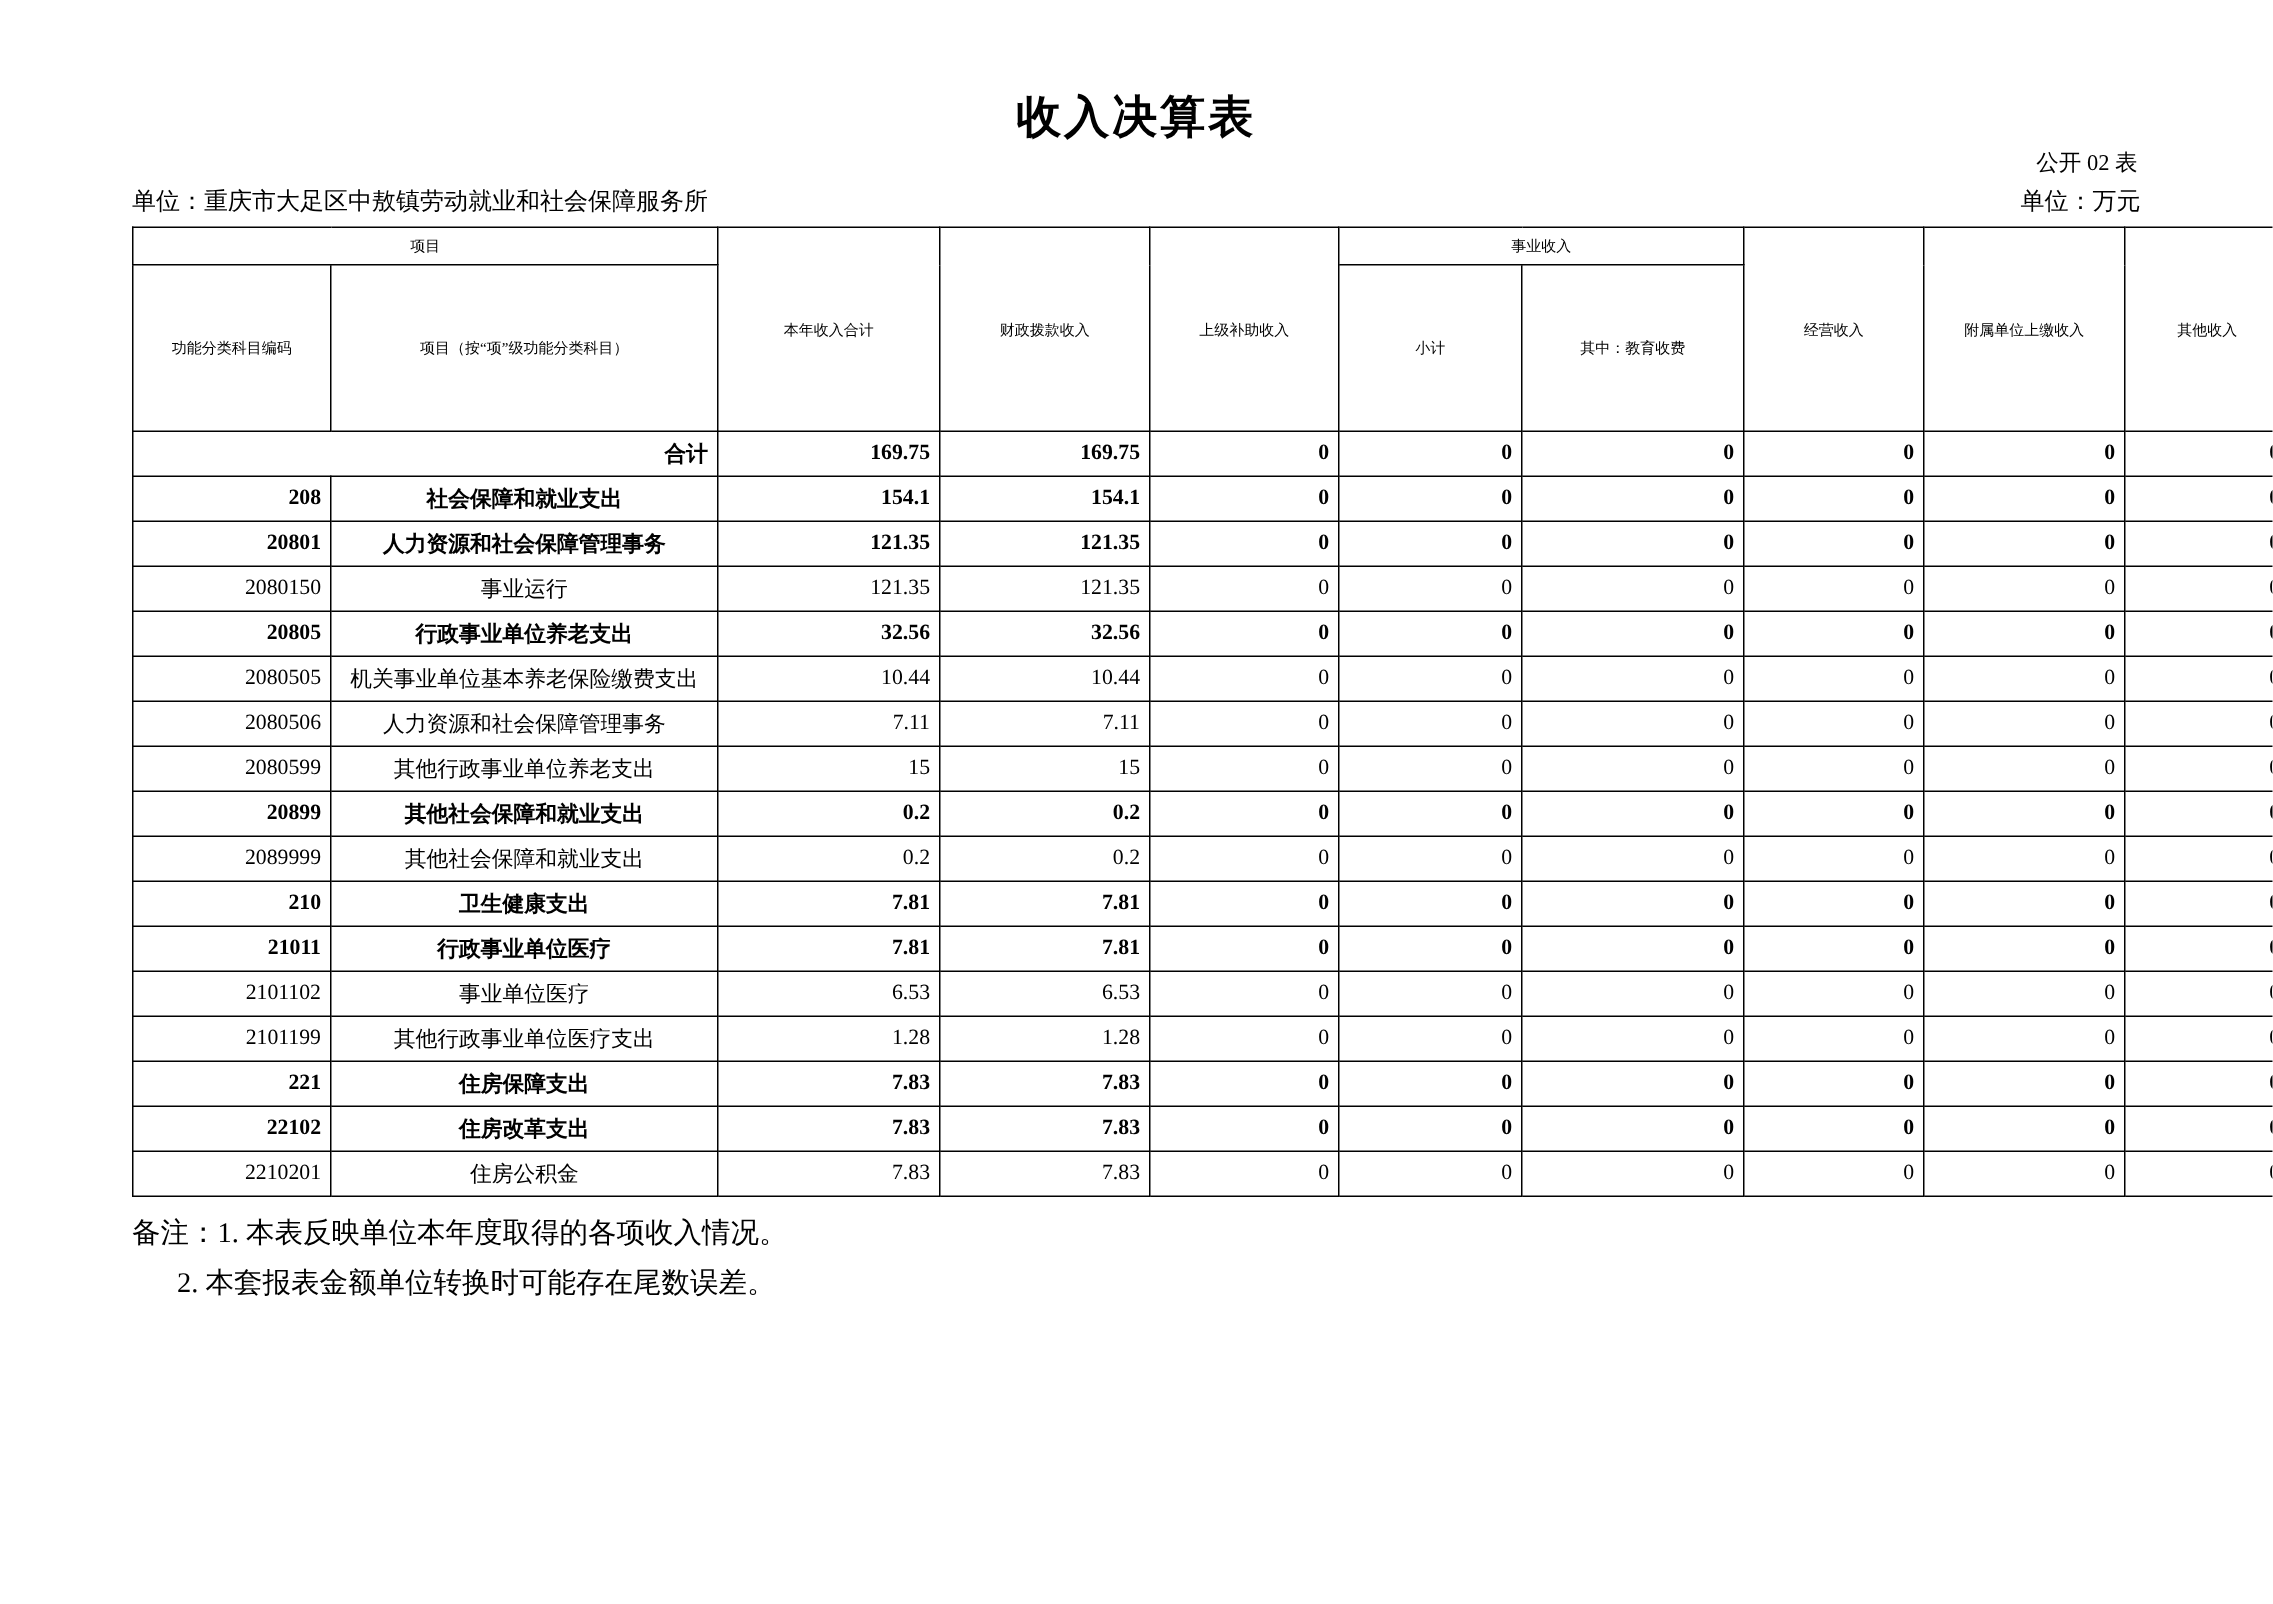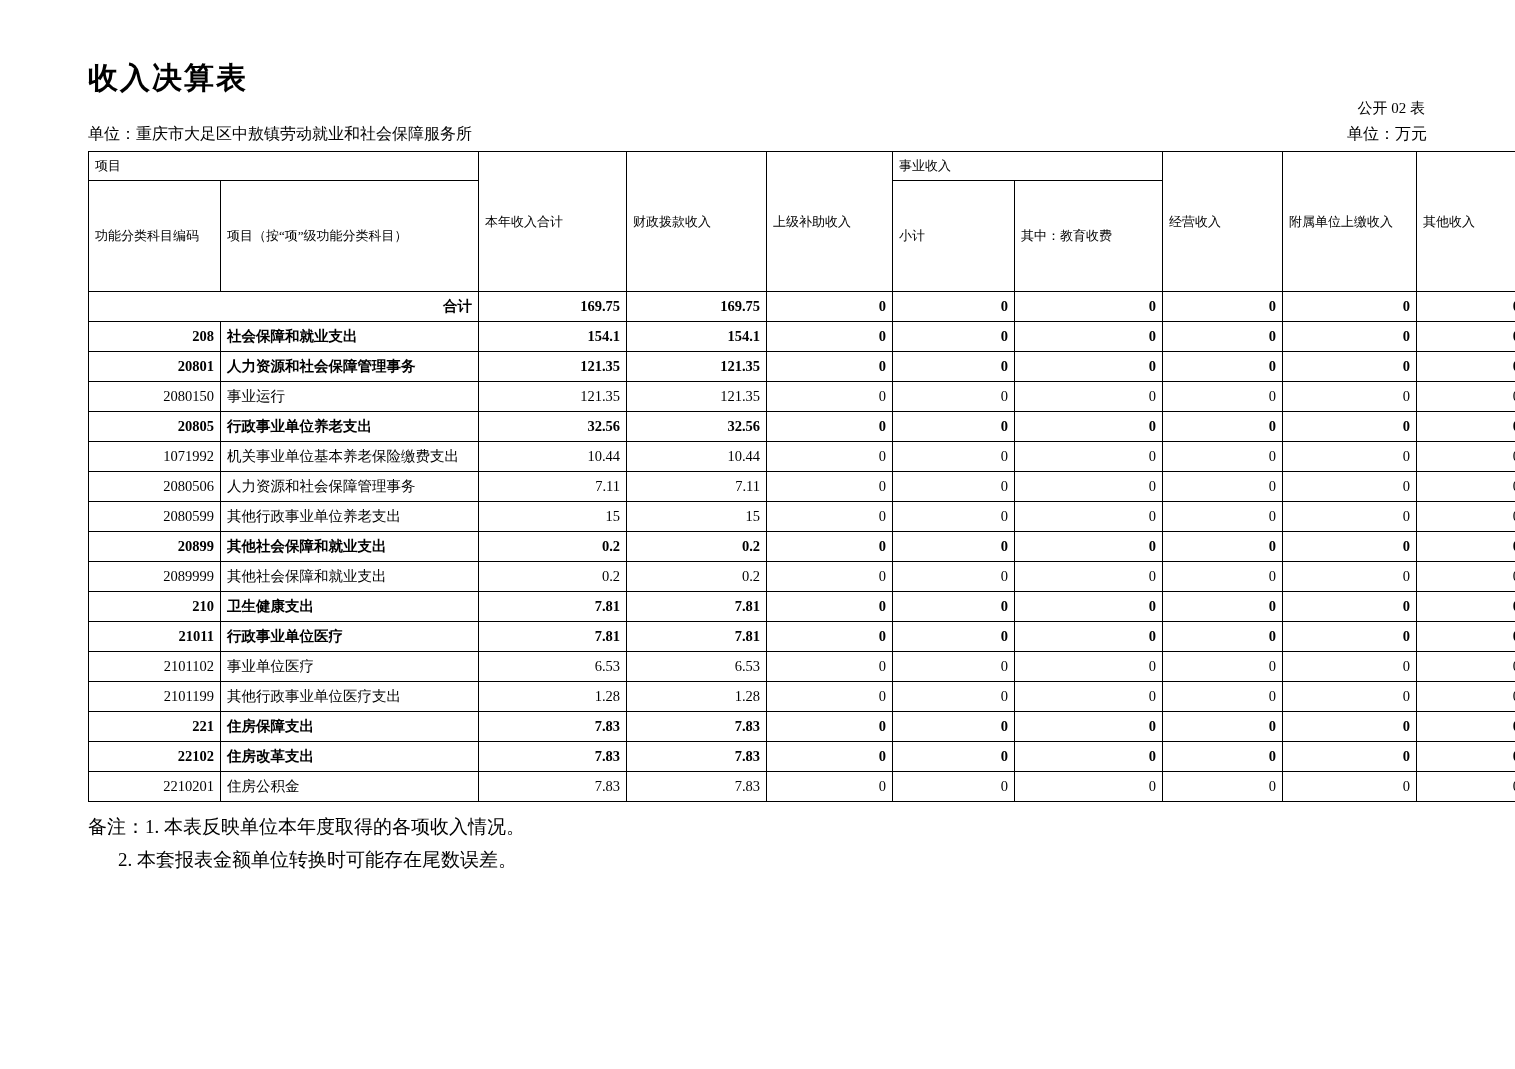--- a/index.html
+++ b/index.html
@@ -16,20 +16,21 @@
     overflow: hidden;
   }
   .page {
     position: relative;
     width: 1515px;
     height: 1069px;
     box-sizing: border-box;
     padding: 0 88px;
   }
   .doc-title {
+    text-align: center;
     font-size: 30px;
     font-weight: bold;
     letter-spacing: 2px;
     margin-top: 58px;
     margin-bottom: 0;
     font-family: "DejaVu Serif", "Liberation Serif", serif;
   }
   .sheet-no {
     text-align: right;
     font-size: 15px;
@@ -53,32 +54,33 @@
     border: 1px solid #000000;
     padding: 5px 6px;
     vertical-align: middle;
     font-weight: normal;
   }
   .col-num {
     text-align: right;
     padding-right: 10px;
   }
   .hdr {
-    font-size: 13px;
+    text-align: center;
+    font-size: 10px;
     margin-left: 41px;
   }
   tr.bold td {
     font-weight: bold;
   }
   td.code-cell {
     text-align: right;
     padding-left: 10px;
   }
   td.name-cell {
-    text-align: left;
+    text-align: center;
     padding-left: 14px;
   }
   td.total-label {
     text-align: right;
     font-weight: bold;
   }
   .notes {
     font-size: 19px;
     margin-top: 8px;
     line-height: 1.75;
@@ -189,21 +191,21 @@
           <td class="col-num">32.56</td>
           <td class="col-num">32.56</td>
           <td class="col-num">0</td>
           <td class="col-num">0</td>
           <td class="col-num">0</td>
           <td class="col-num">0</td>
           <td class="col-num">0</td>
           <td class="col-num">0</td>
         </tr>
         <tr>
-          <td class="code-cell">1071992</td>
+          <td class="code-cell">2080505</td>
           <td class="name-cell">机关事业单位基本养老保险缴费支出</td>
           <td class="col-num">10.44</td>
           <td class="col-num">10.44</td>
           <td class="col-num">0</td>
           <td class="col-num">0</td>
           <td class="col-num">0</td>
           <td class="col-num">0</td>
           <td class="col-num">0</td>
           <td class="col-num">0</td>
         </tr>

